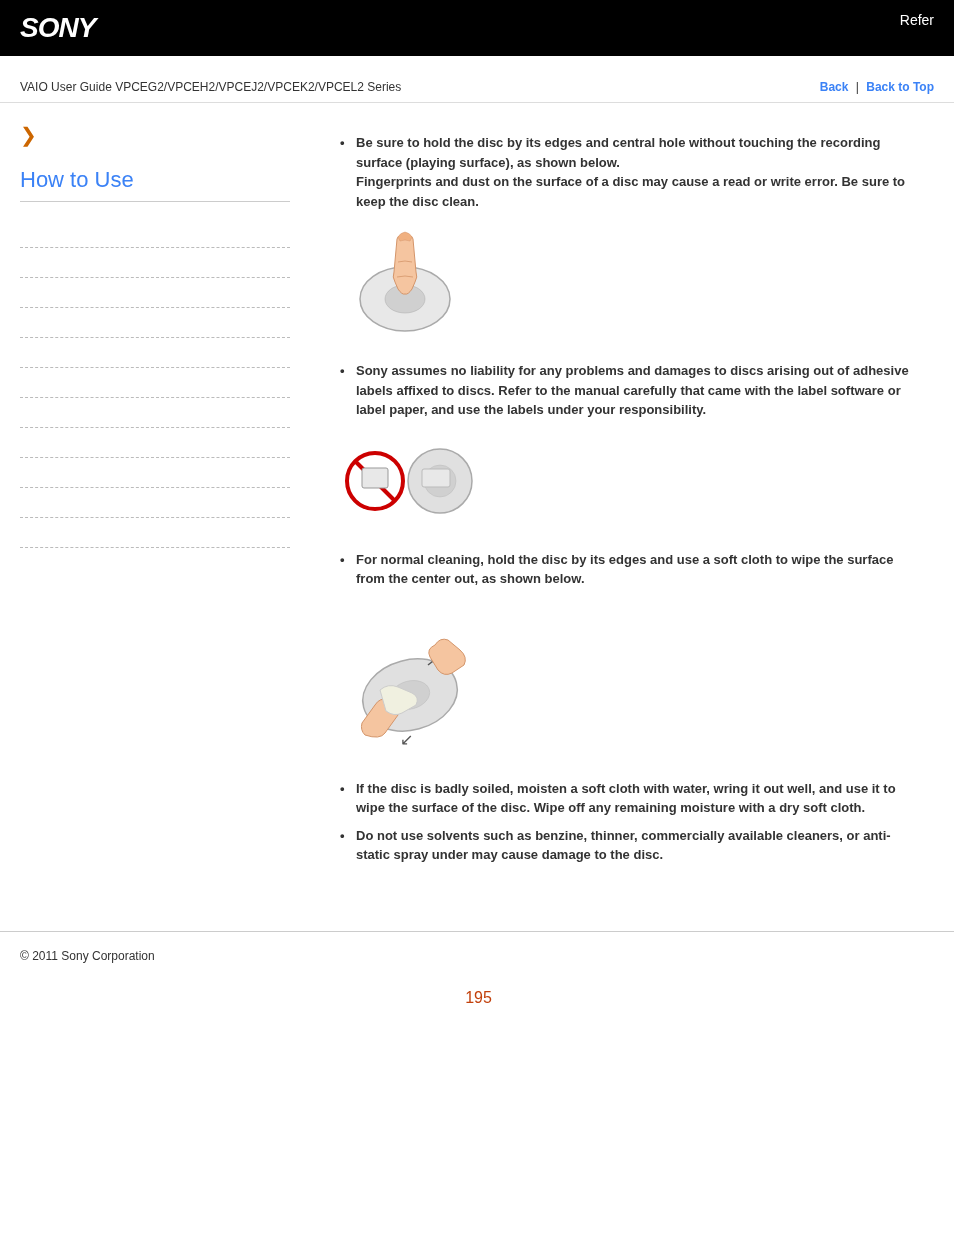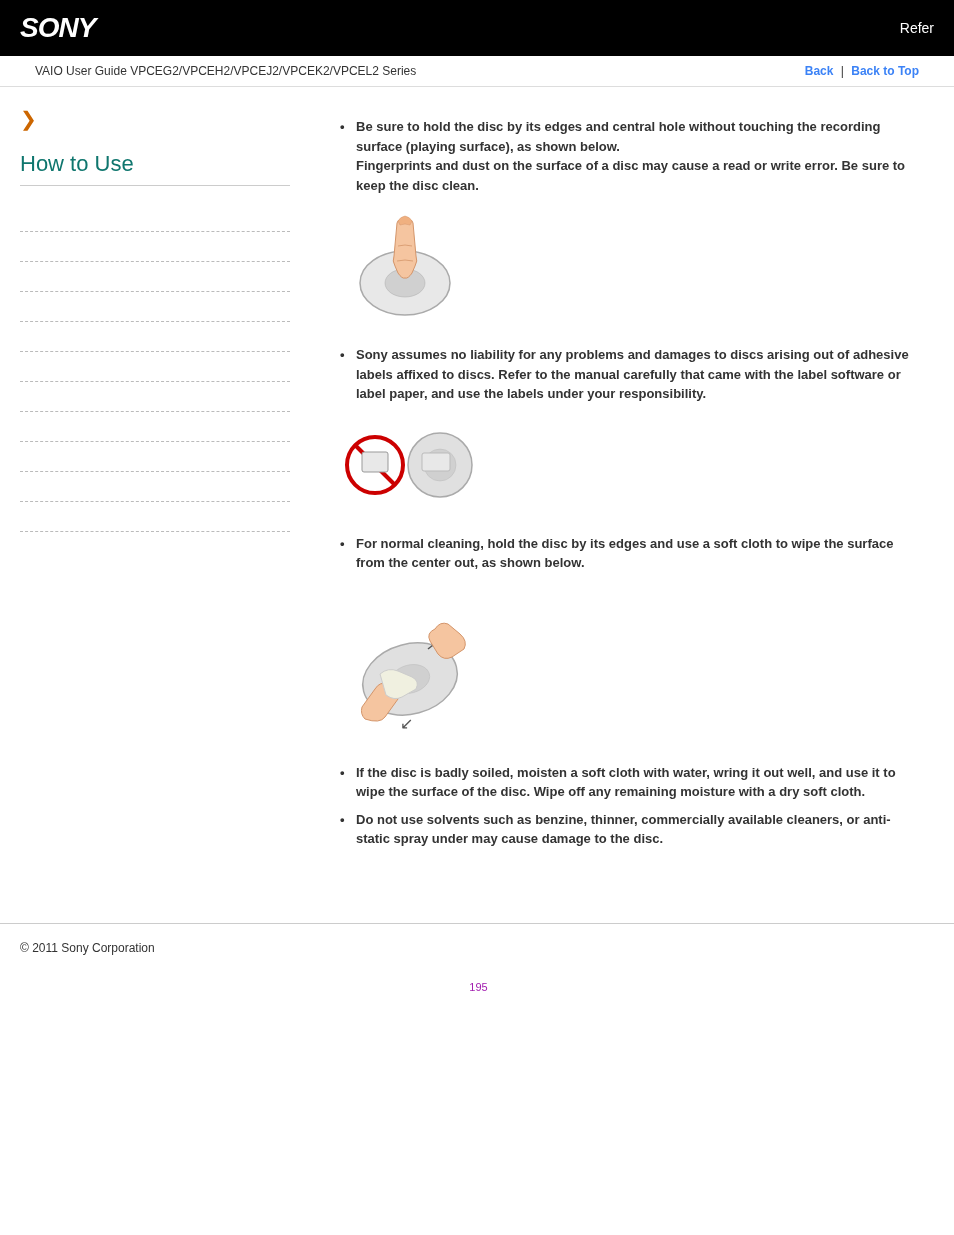--- a/index.html
+++ b/index.html
@@ -3,44 +3,45 @@
   <meta charset="utf-8">
   <style>
     * { box-sizing: border-box; margin: 0; padding: 0; }
     body { font-family: Arial, Helvetica, sans-serif; font-size: 13px; color: #333; background: #fff; width: 954px; }
 
     
     #header {
       background: #000;
       padding: 12px 20px;
       display: flex;
-      align-items: center;
+      align-items: flex-start;
       justify-content: space-between;
     }
     #header .sony-logo {
       color: #fff;
       font-size: 28px;
       font-weight: 900;
       font-style: italic;
       letter-spacing: -1px;
     }
     #header .search-btn {
       color: #fff;
       font-size: 14px;
       cursor: pointer;
     }
 
     
     #breadcrumb-bar {
-      padding: 8px 35px;
+      padding: 8px 20px;
       display: flex;
       justify-content: space-between;
       align-items: flex-start;
       border-bottom: 1px solid #ddd;
       font-size: 12px;
+      margin-top: 16px;
     }
     #breadcrumb-bar .guide-title { color: #333; }
     #breadcrumb-bar .nav-links a {
       color: #3b82f6;
       text-decoration: none;
       font-weight: bold;
     }
     #breadcrumb-bar .nav-links .sep { color: #333; margin: 0 4px; }
 
     
@@ -60,21 +61,21 @@
     .sidebar-arrow {
       color: #cc6600;
       font-size: 20px;
       margin-bottom: 20px;
       display: block;
     }
 
     .sidebar-section-title {
       font-size: 22px;
       font-weight: normal;
-      color: #0f766e;
+      color: #3b82f6;
       padding-bottom: 8px;
       border-bottom: 1px solid #ccc;
       margin-bottom: 16px;
     }
 
     .sidebar-links {
       list-style: none;
     }
     .sidebar-links li {
       border-bottom: 1px dashed #bbb;
@@ -139,32 +140,32 @@
     
     .disc-clean-svg {
       width: 130px;
       height: 150px;
     }
 
     
     #footer-bar {
       border-top: 1px solid #ccc;
       padding: 16px 20px;
-      margin-top: 28px;
+      margin-top: 20px;
     }
     #footer-bar .copyright {
       font-size: 12px;
       color: #333;
     }
 
     #page-number {
       text-align: center;
       padding: 10px 0 20px 3px;
-      font-size: 11px;
-      color: #a21caf;
+      font-size: 16px;
+      color: #c2410c;
     }
   </style>
 </head>
 <body>
 
 <div id="header">
   <span class="sony-logo">SONY</span>
   <span class="search-btn">Refer</span>
 </div>
 

